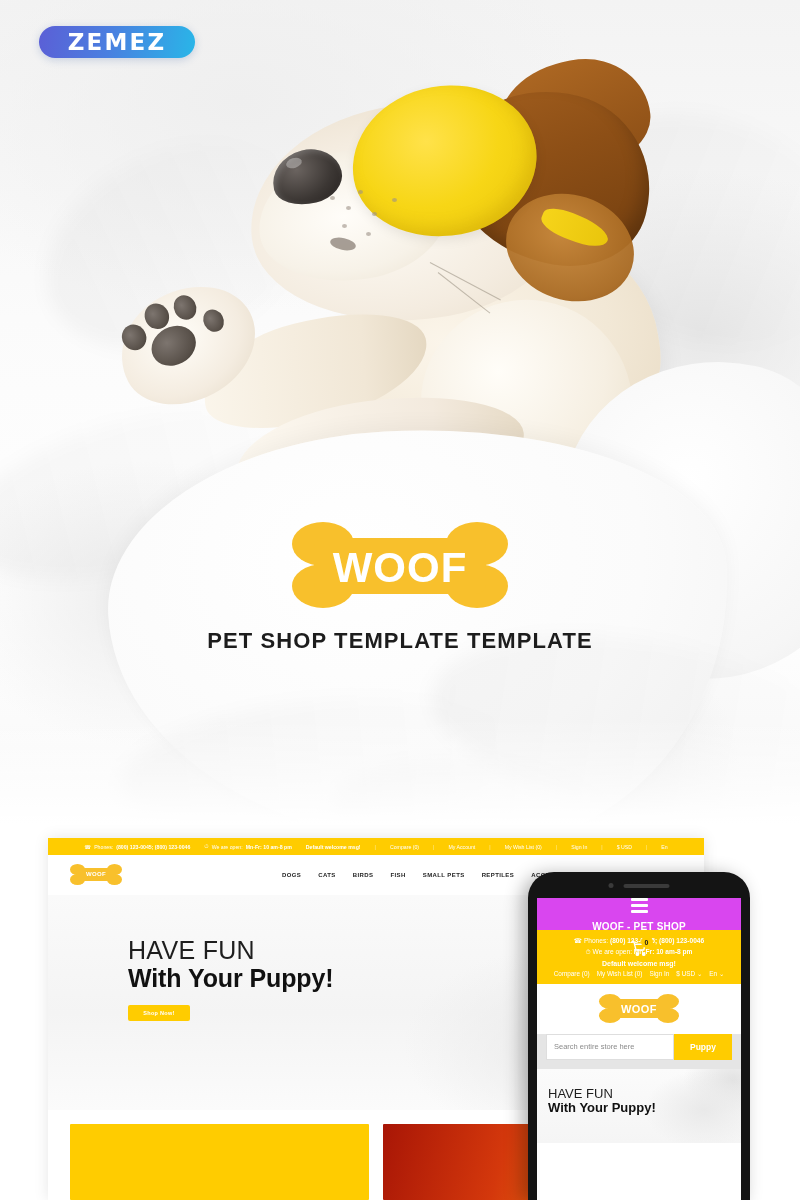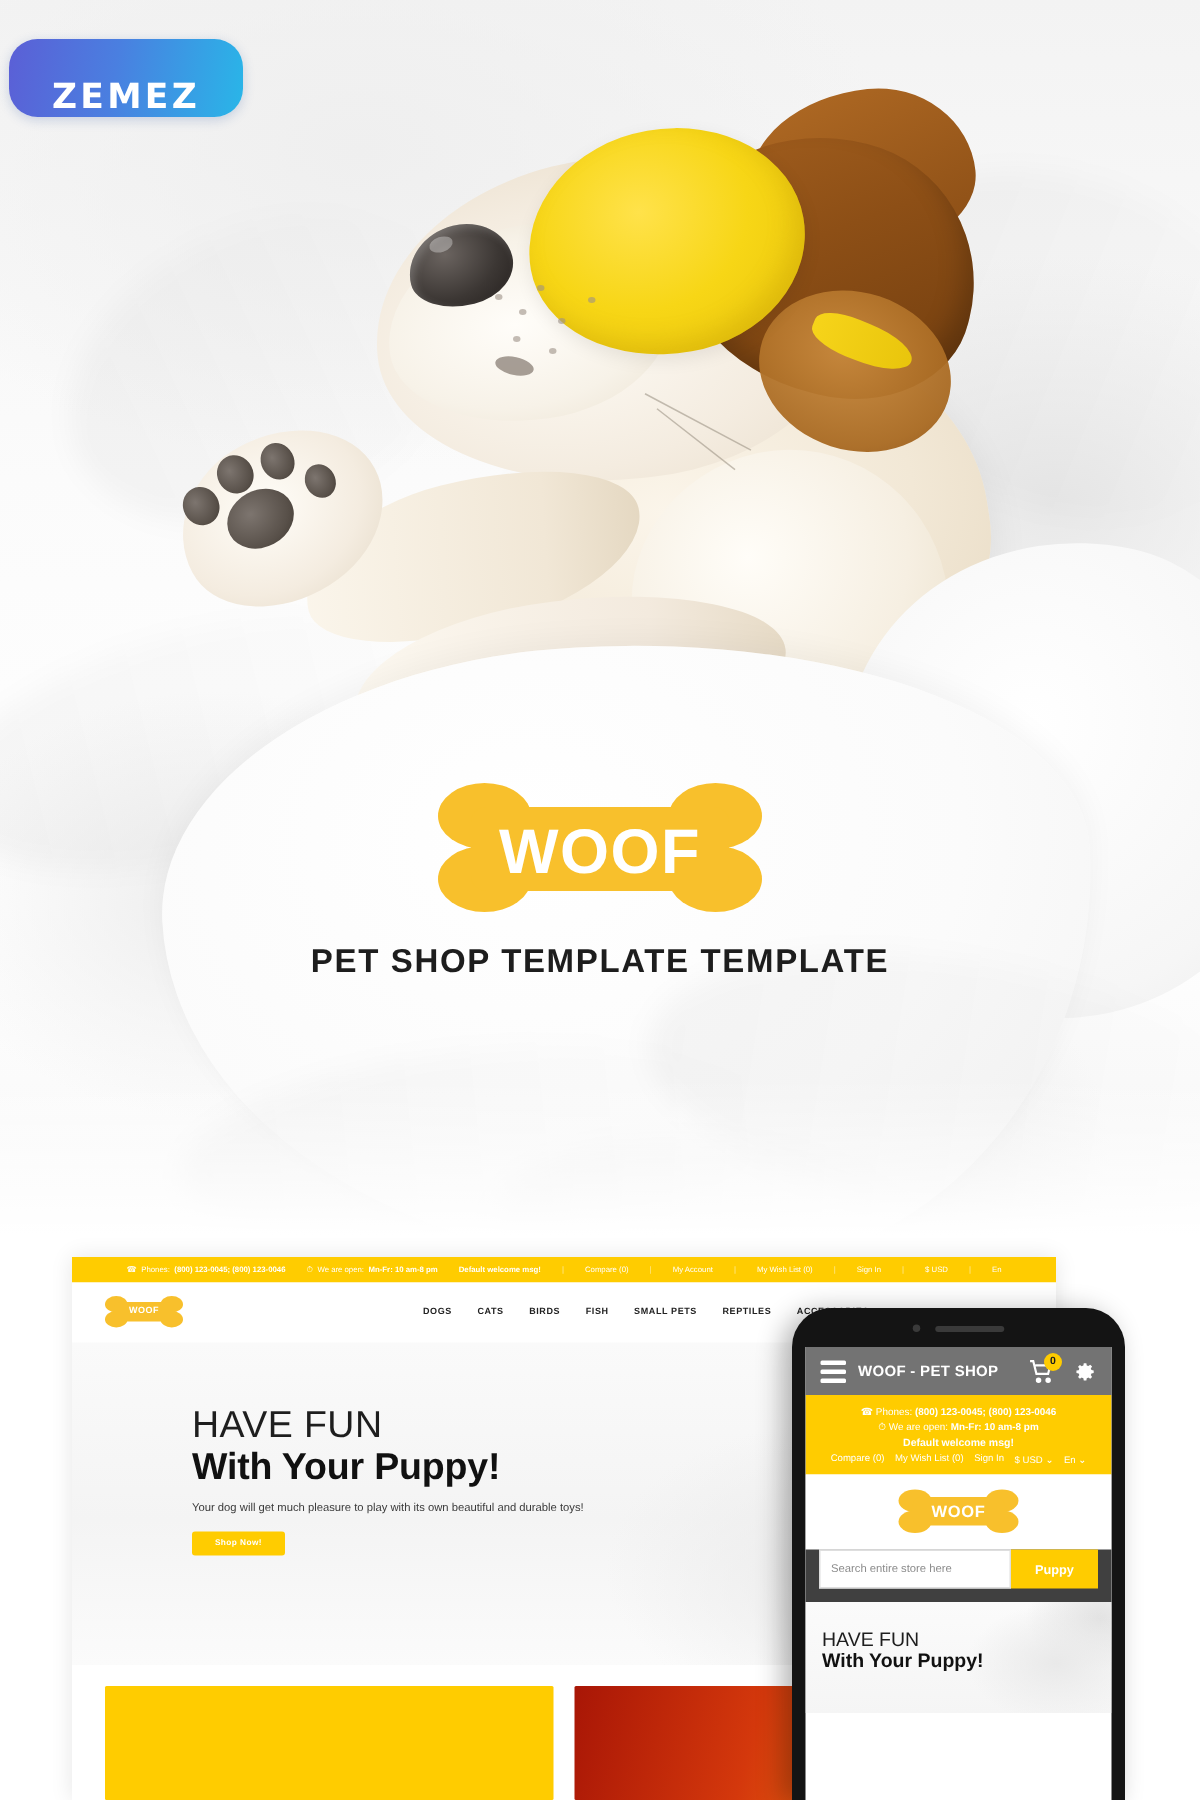--- a/index.html
+++ b/index.html
@@ -129,24 +129,24 @@
   .sheet-over2 {
     position:absolute; left:560px; top:360px; width:300px; height:320px;
     background: radial-gradient(ellipse at 40% 40%, #ffffff 0%, #f6f6f6 70%, #ececec 100%);
     border-radius: 54% 46% 52% 48% / 46% 54% 46% 54%;
     transform: rotate(12deg);
   }
   .hero-fade { position:absolute; left:0; bottom:0; width:800px; height:120px; background:linear-gradient(180deg, rgba(255,255,255,0) 0%, #ffffff 88%); }
 
   
   .zemez {
-    position:absolute; left:6px; top:26px; width:156px; height:52px;
+    position:absolute; left:39px; top:26px; width:156px; height:32px;
     border-radius: 19px;
     background: linear-gradient(100deg, #5b5fd6 0%, #4a7fe0 45%, #29b6e8 100%);
-    display:flex; align-items:flex-end; justify-content:center;
+    display:flex; align-items:center; justify-content:center;
     box-shadow: 0 2px 8px rgba(40,80,160,0.22);
   }
   .zemez span {
     color:#fff; font-size:23px; font-weight:bold; letter-spacing:2.2px;
     font-family:"DejaVu Sans", sans-serif;
   }
 
   
   .bone { position:relative; display:inline-block; }
   .bone .bar { position:absolute; border-radius: 10px; background:#f8c02c; }
@@ -229,22 +229,22 @@
     background:#141414; border-radius:26px 26px 0 0;
     box-shadow: -6px 2px 18px rgba(0,0,0,0.30);
     padding:26px 9px 0 9px; overflow:hidden;
   }
   .p-notch { position:absolute; left:50%; top:11px; transform:translateX(-50%); display:flex; align-items:center; gap:10px; }
   .p-cam { width:5px; height:5px; border-radius:50%; background:#3a3a3a; }
   .p-spk { width:46px; height:4px; border-radius:2px; background:#3a3a3a; }
   .p-screen { width:204px; height:302px; background:#fff; overflow:hidden; position:relative; }
 
   .p-header {
-    height:32px; background:#737373; display:flex; align-items:center;
-    padding:0 10px; gap:8px;
+    height:32px; background:#d946ef; display:flex; align-items:center;
+    padding:0 10px; gap:8px;flex-direction:column;
   }
   .burger { width:17px; display:flex; flex-direction:column; gap:3px; }
   .burger i { display:block; height:3px; background:#fff; border-radius:1px; }
   .p-title { color:#fff; font-size:10px; font-weight:bold; letter-spacing:.2px; flex:1; }
   .cart-wrap { position:relative; width:19px; height:17px; }
   .cart-badge {
     position:absolute; right:-4px; top:-4px; width:12px; height:12px; border-radius:50%;
     background:#ffcc00; color:#1a1a1a; font-size:7px; font-weight:bold;
     display:flex; align-items:center; justify-content:center;
   }
@@ -258,21 +258,21 @@
 
   .p-logo-row { height:50px; display:flex; align-items:center; justify-content:center; background:#fff; }
   .bone-md { width:80px; height:34px; position:relative; }
   .bone-md .bar { left:9px; top:7px; width:62px; height:19px; border-radius:6px; }
   .bone-md .k1 { left:0;   top:2px;  width:22px; height:15px; }
   .bone-md .k2 { left:0;   top:16px; width:22px; height:15px; }
   .bone-md .k3 { left:58px;top:2px;  width:22px; height:15px; }
   .bone-md .k4 { left:58px;top:16px; width:22px; height:15px; }
   .bone-md .txt { top:11px; font-size:11px; letter-spacing:.4px; }
 
-  .p-search { display:flex; padding:0 9px 9px; background:#404040; }
+  .p-search { display:flex; padding:0 9px 9px; background:#e5e5e5; }
   .p-input {
     flex:1; height:26px; border:1px solid #dedede; background:#fff;
     font-size:7.5px; color:#8b8b8b; display:flex; align-items:center; padding:0 7px;
   }
   .p-searchbtn {
     width:58px; height:26px; background:#ffcc00; color:#fff;
     font-size:8.5px; font-weight:bold; display:flex; align-items:center; justify-content:center;
   }
   .p-hero {
     height:74px; position:relative; overflow:hidden; padding:18px 0 0 11px;
@@ -401,21 +401,20 @@
         <span>FISH</span>
         <span>SMALL PETS</span>
         <span>REPTILES</span>
         <span>ACCESSORIES</span>
       </div>
     </div>
 
     <div class="d-hero">
       <div class="d-h1">HAVE FUN</div>
       <div class="d-h2">With Your Puppy!</div>
-      <div class="d-sub">Your dog will get much pleasure to play with its own beautiful and durable toys!</div>
       <div class="d-btn">Shop Now!</div>
     </div>
 
     <div class="d-strip"></div>
     <div class="d-cards">
       <div class="d-card yellow"></div>
       <div class="d-card orange"></div>
     </div>
   </div>
 

